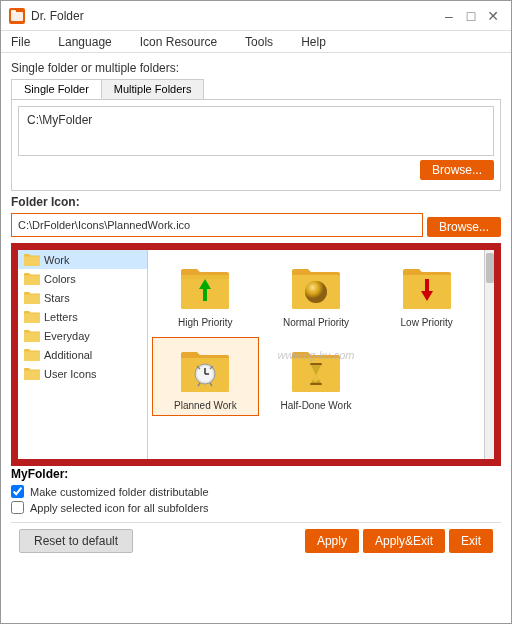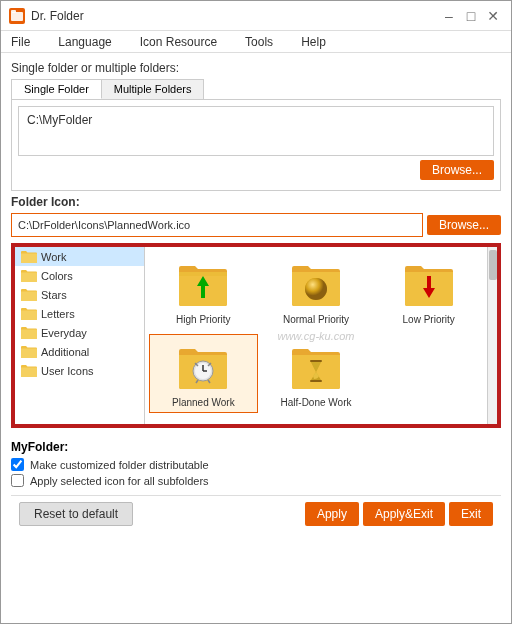--- a/index.html
+++ b/index.html
@@ -140,37 +140,37 @@
       font-weight: 600;
       color: #333;
       margin-top: 4px;
       margin-bottom: 4px;
     }
 
     .icon-path-row {
       display: flex;
       gap: 4px;
       margin-bottom: 6px;
-      align-items: center;
+      align-items: flex-end;
     }
     .icon-path-input {
       flex: 1;
       border: 1px solid #e85d04;
       padding: 3px 6px;
       font-size: 11px;
       color: #333;
       background: white;
       height: 24px;
     }
 
     .icon-browser {
       display: flex;
-      border: 4px solid #b91c1c;
-      height: 185px;
-      margin-bottom: 12px;
+      border: 7px solid #b91c1c;
+      height: 223px;
+      margin-bottom: 1px;
     }
 
     .category-list {
       width: 130px;
       border-right: 1px solid #ccc;
       overflow-y: auto;
       background: white;
       flex-shrink: 0;
     }
     .category-item {

